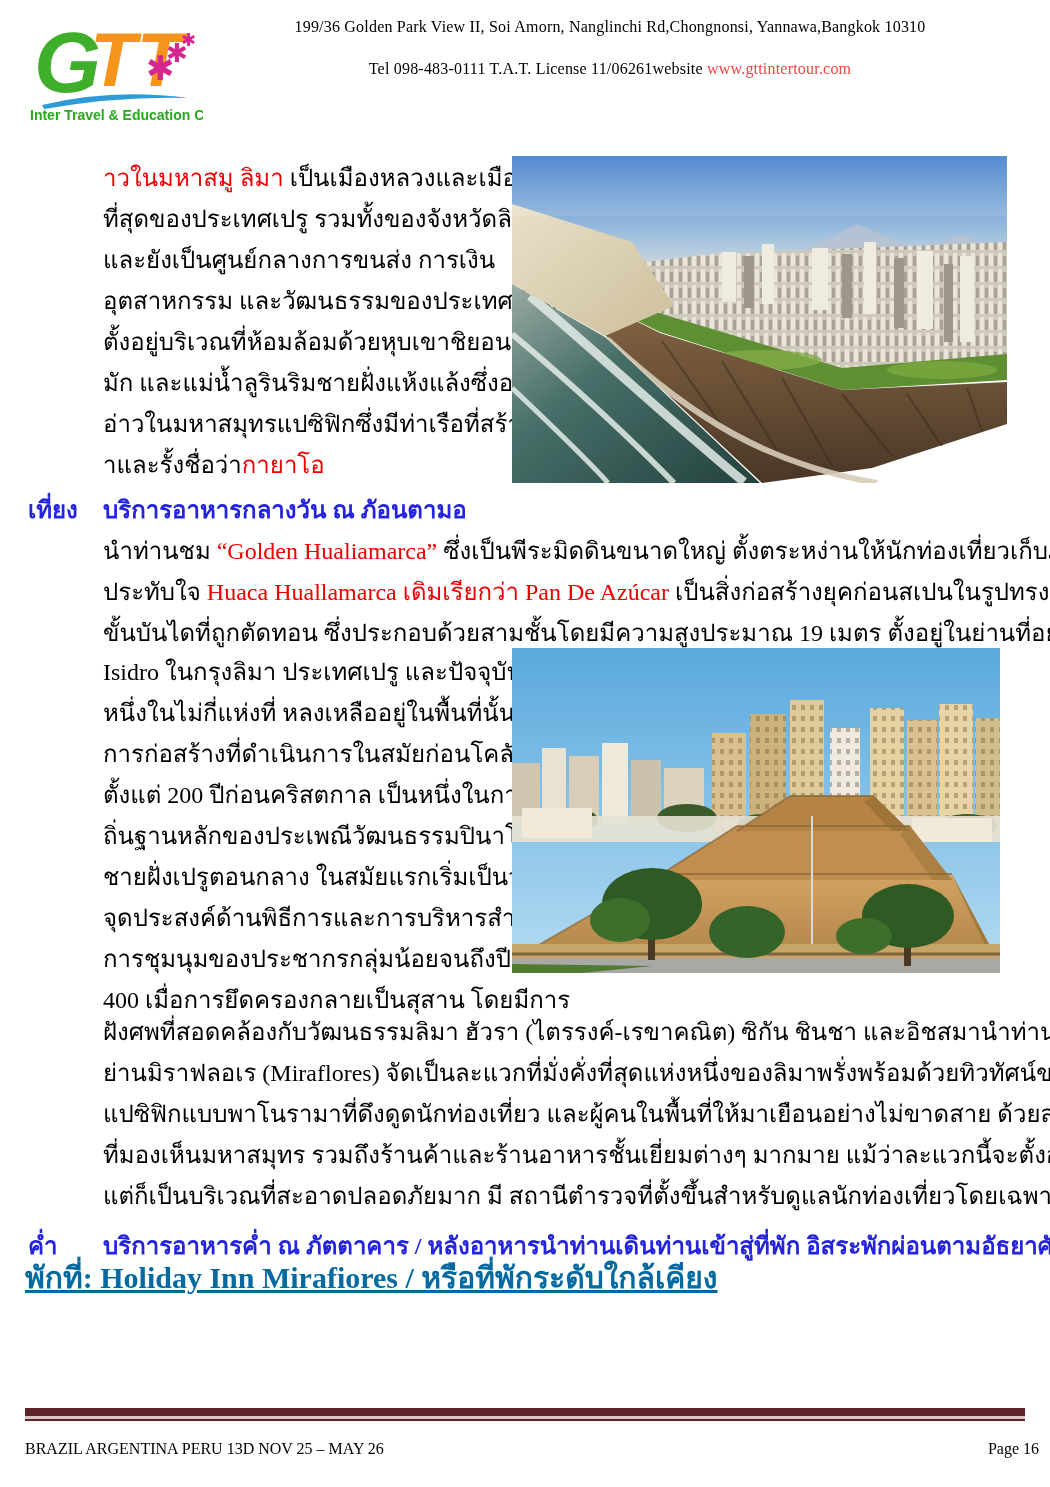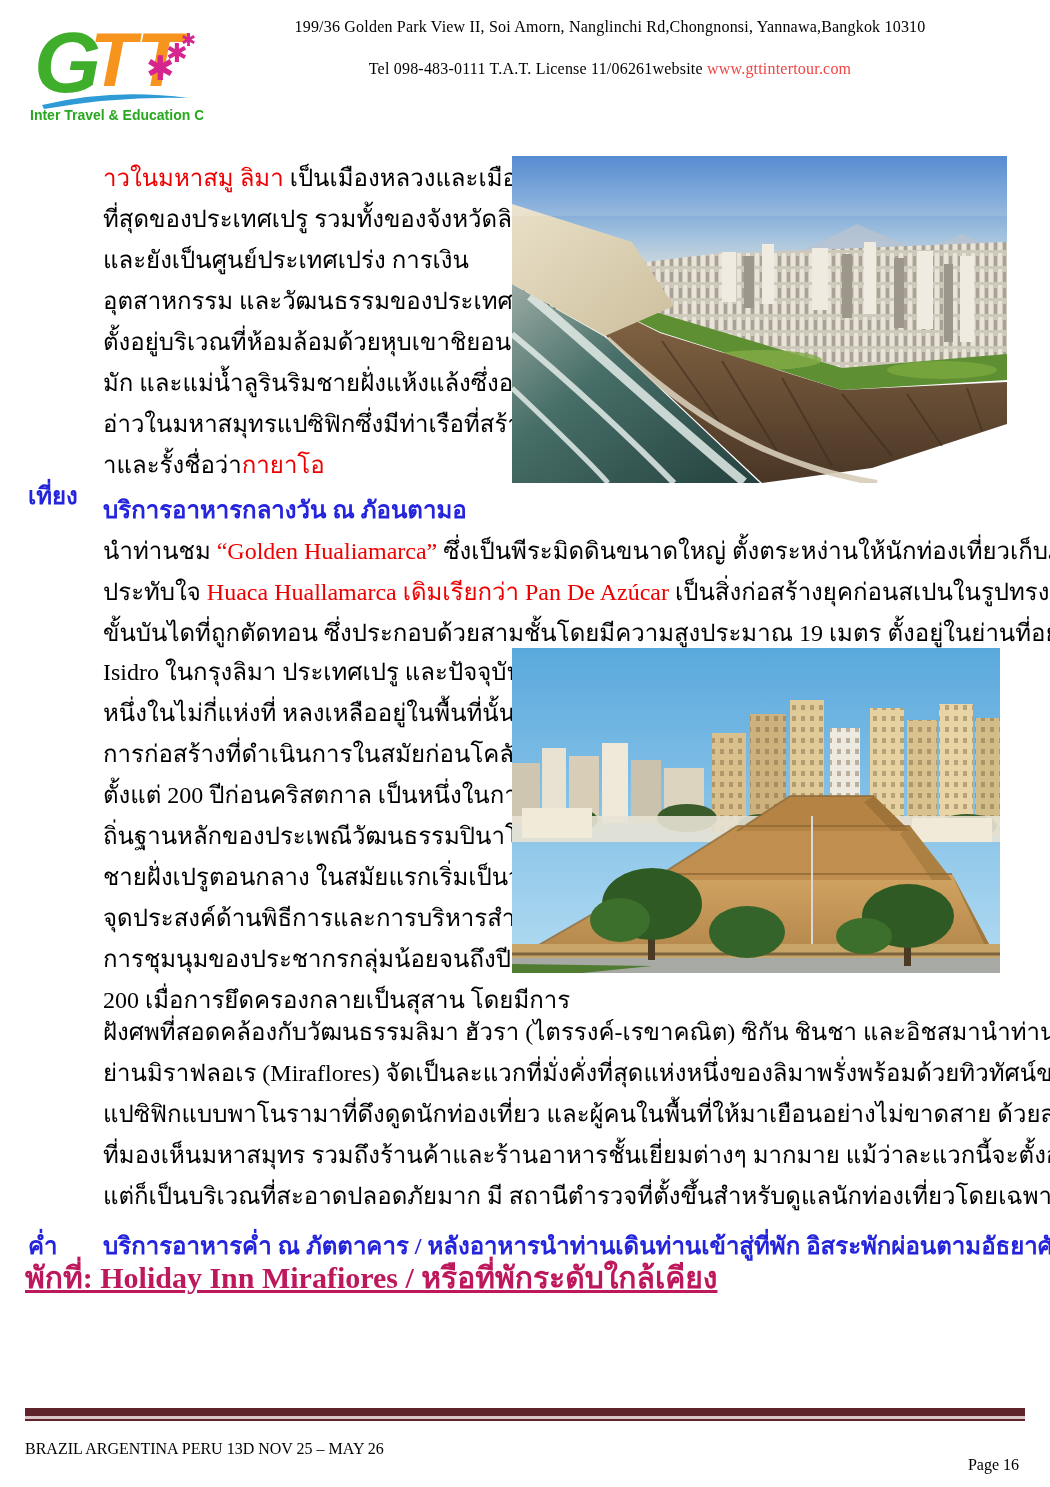--- a/index.html
+++ b/index.html
@@ -8,21 +8,21 @@
     font-family:"Liberation Serif","DejaVu Serif",serif; color:#000; overflow:hidden;
   }
   .abs { position:absolute; }
   .thai { font-size:24px; line-height:41px; white-space:nowrap; }
   .line { height:41px; }
   .red  { color:#ee0000; }
   .blue { color:#2424dd; font-weight:bold; }
   .addr { font-size:16px; text-align:center; letter-spacing:.2px; }
   .gray { color:#ef4444; }
   .hotel {
-    font-size:30px; font-weight:bold; color:#be185d;
+    font-size:30px; font-weight:bold; color:#0369a1;
     text-decoration:underline; white-space:nowrap;
   }
   .footer-rule {
     height:13px;
     background:linear-gradient(#5f242a 0 8px, #d9c4c6 8px 11px, #5f242a 11px 13px);
   }
   .footer-text { font-size:16px; }
   .photo { display:block; }
 </style>
 </head>
@@ -48,21 +48,21 @@
 
   <div class="abs addr" style="left:200px; right:30px; top:60px;">
     <span>Tel 098-483-0111 T.A.T. License 11/06261website </span><span class="gray">www.gttintertour.com</span>
   </div>
 
   <div class="abs thai" style="left:103px; top:158px; width:408px;">
     <div class="line">
       <span class="red">าวในมหาสมู ลิมา</span><span> เป็นเมืองหลวงและเมืองที่ใหญ่</span>
     </div>
     <div class="line">ที่สุดของประเทศเปรู รวมทั้งของจังหวัดลิมา</div>
-    <div class="line">และยังเป็นศูนย์ประเทศเปร่ง การเงิน</div>
+    <div class="line">และยังเป็นศูนย์กลางการขนส่ง การเงิน</div>
     <div class="line">อุตสาหกรรม และวัฒนธรรมของประเทศอีกด้วย</div>
     <div class="line">ตั้งอยู่บริเวณที่ห้อมล้อมด้วยหุบเขาชิยอน แม่น้ำริ</div>
     <div class="line">มัก และแม่น้ำลูรินริมชายฝั่งแห้งแล้งซึ่งอยู่ติดกับ</div>
     <div class="line">อ่าวในมหาสมุทรแปซิฟิกซึ่งมีท่าเรือที่สร้างขึ้น</div>
     <div class="line">
       <span>าและรั้งชื่อว่า</span><span class="red">กายาโอ</span>
     </div>
   </div>
 
   <div class="abs" style="left:512px; top:156px;">
@@ -126,21 +126,21 @@
       <g stroke="#e3ece7" fill="none" opacity="0.85">
         <path d="M18,140 C80,192 155,262 232,326" stroke-width="9"></path>
         <path d="M0,178 C58,226 122,286 162,327" stroke-width="6"></path>
         <path d="M0,232 C40,270 76,304 96,327" stroke-width="5"></path>
       </g>
       <polygon points="0,48 120,86 162,150 93,180 0,128" fill="url(#sand1)"></polygon>
       <rect width="495" height="60" fill="#ffffff" opacity="0.12"></rect>
     </svg>
   </div>
 
-  <div class="abs thai blue" style="left:28px; top:476px;text-align:right;">เที่ยง</div>
+  <div class="abs thai blue" style="left:28px; top:490px;text-align:right;">เที่ยง</div>
   <div class="abs thai blue" style="left:103px; top:490px;">บริการอาหารกลางวัน ณ ภัอนตามอ</div>
 
   <div class="abs thai" style="left:103px; top:531px; width:922px;">
     <div class="line">
       <span>นำท่านชม </span><span class="red">“Golden Hualiamarca”</span><span> ซึ่งเป็นพีระมิดดินขนาดใหญ่ ตั้งตระหง่านให้นักท่องเที่ยวเก็บภาพและความ</span>
     </div>
     <div class="line">
       <span>ประทับใจ </span><span class="red">Huaca Huallamarca เดิมเรียกว่า Pan De Azúcar</span><span> เป็นสิ่งก่อสร้างยุคก่อนสเปนในรูปทรงของปีรามิด</span>
     </div>
     <div class="line">ขั้นบันไดที่ถูกตัดทอน ซึ่งประกอบด้วยสามชั้นโดยมีความสูงประมาณ 19 เมตร ตั้งอยู่ในย่านที่อยู่อาศัยของเขต San</div>
@@ -148,21 +148,21 @@
 
   <div class="abs thai" style="left:103px; top:652px; width:410px;">
     <div class="line">Isidro ในกรุงลิมา ประเทศเปรู และปัจจุบันเป็น</div>
     <div class="line">หนึ่งในไม่กี่แห่งที่ หลงเหลืออยู่ในพื้นที่นั้นเป็น</div>
     <div class="line">การก่อสร้างที่ดำเนินการในสมัยก่อนโคลัมเบีย</div>
     <div class="line">ตั้งแต่ 200 ปีก่อนคริสตกาล เป็นหนึ่งในการตั้ง</div>
     <div class="line">ถิ่นฐานหลักของประเพณีวัฒนธรรมปินาโชของ</div>
     <div class="line">ชายฝั่งเปรูตอนกลาง ในสมัยแรกเริ่มเป็นวัดที่มี</div>
     <div class="line">จุดประสงค์ด้านพิธีการและการบริหารสำหรับ</div>
     <div class="line">การชุมนุมของประชากรกลุ่มน้อยจนถึงปี ค.ศ.</div>
-    <div class="line">200 เมื่อการยึดครองกลายเป็นสุสาน โดยมีการ</div>
+    <div class="line">400 เมื่อการยึดครองกลายเป็นสุสาน โดยมีการ</div>
   </div>
 
   <div class="abs" style="left:512px; top:648px;">
     <svg class="photo" width="488" height="325" viewBox="0 0 488 325">
       <defs>
         <linearGradient id="sky2" x1="0" y1="0" x2="0" y2="1">
           <stop offset="0" stop-color="#5aa9dd"></stop>
             <stop offset="1" stop-color="#b4dcf2"></stop>
         </linearGradient>
         <linearGradient id="pyr2" x1="0" y1="0" x2="0" y2="1">
@@ -257,15 +257,15 @@
     <div class="line">แต่ก็เป็นบริเวณที่สะอาดปลอดภัยมาก มี สถานีตำรวจที่ตั้งขึ้นสำหรับดูแลนักท่องเที่ยวโดยเฉพาะด้วย</div>
   </div>
 
   <div class="abs thai blue" style="left:28px; top:1226px;">ค่ำ</div>
   <div class="abs thai blue" style="left:103px; top:1226px;">บริการอาหารค่ำ ณ ภัตตาคาร / หลังอาหารนำท่านเดินท่านเข้าสู่ที่พัก อิสระพักผ่อนตามอัธยาศัย</div>
 
   <div class="abs hotel" style="left:25px; top:1254px;">พักที่: Holiday Inn Mirafiores / หรือที่พักระดับใกล้เคียง</div>
 
   <div class="abs footer-rule" style="left:25px; right:25px; top:1408px;"></div>
   <div class="abs footer-text" style="left:25px; top:1440px;">BRAZIL ARGENTINA PERU 13D NOV 25 – MAY 26</div>
-  <div class="abs footer-text" style="right:31px; top:1440px;margin-top:16px;">Page 16</div>
+  <div class="abs footer-text" style="right:11px; top:1440px;">Page 16</div>
 
 </div>
 
 </body></html>

